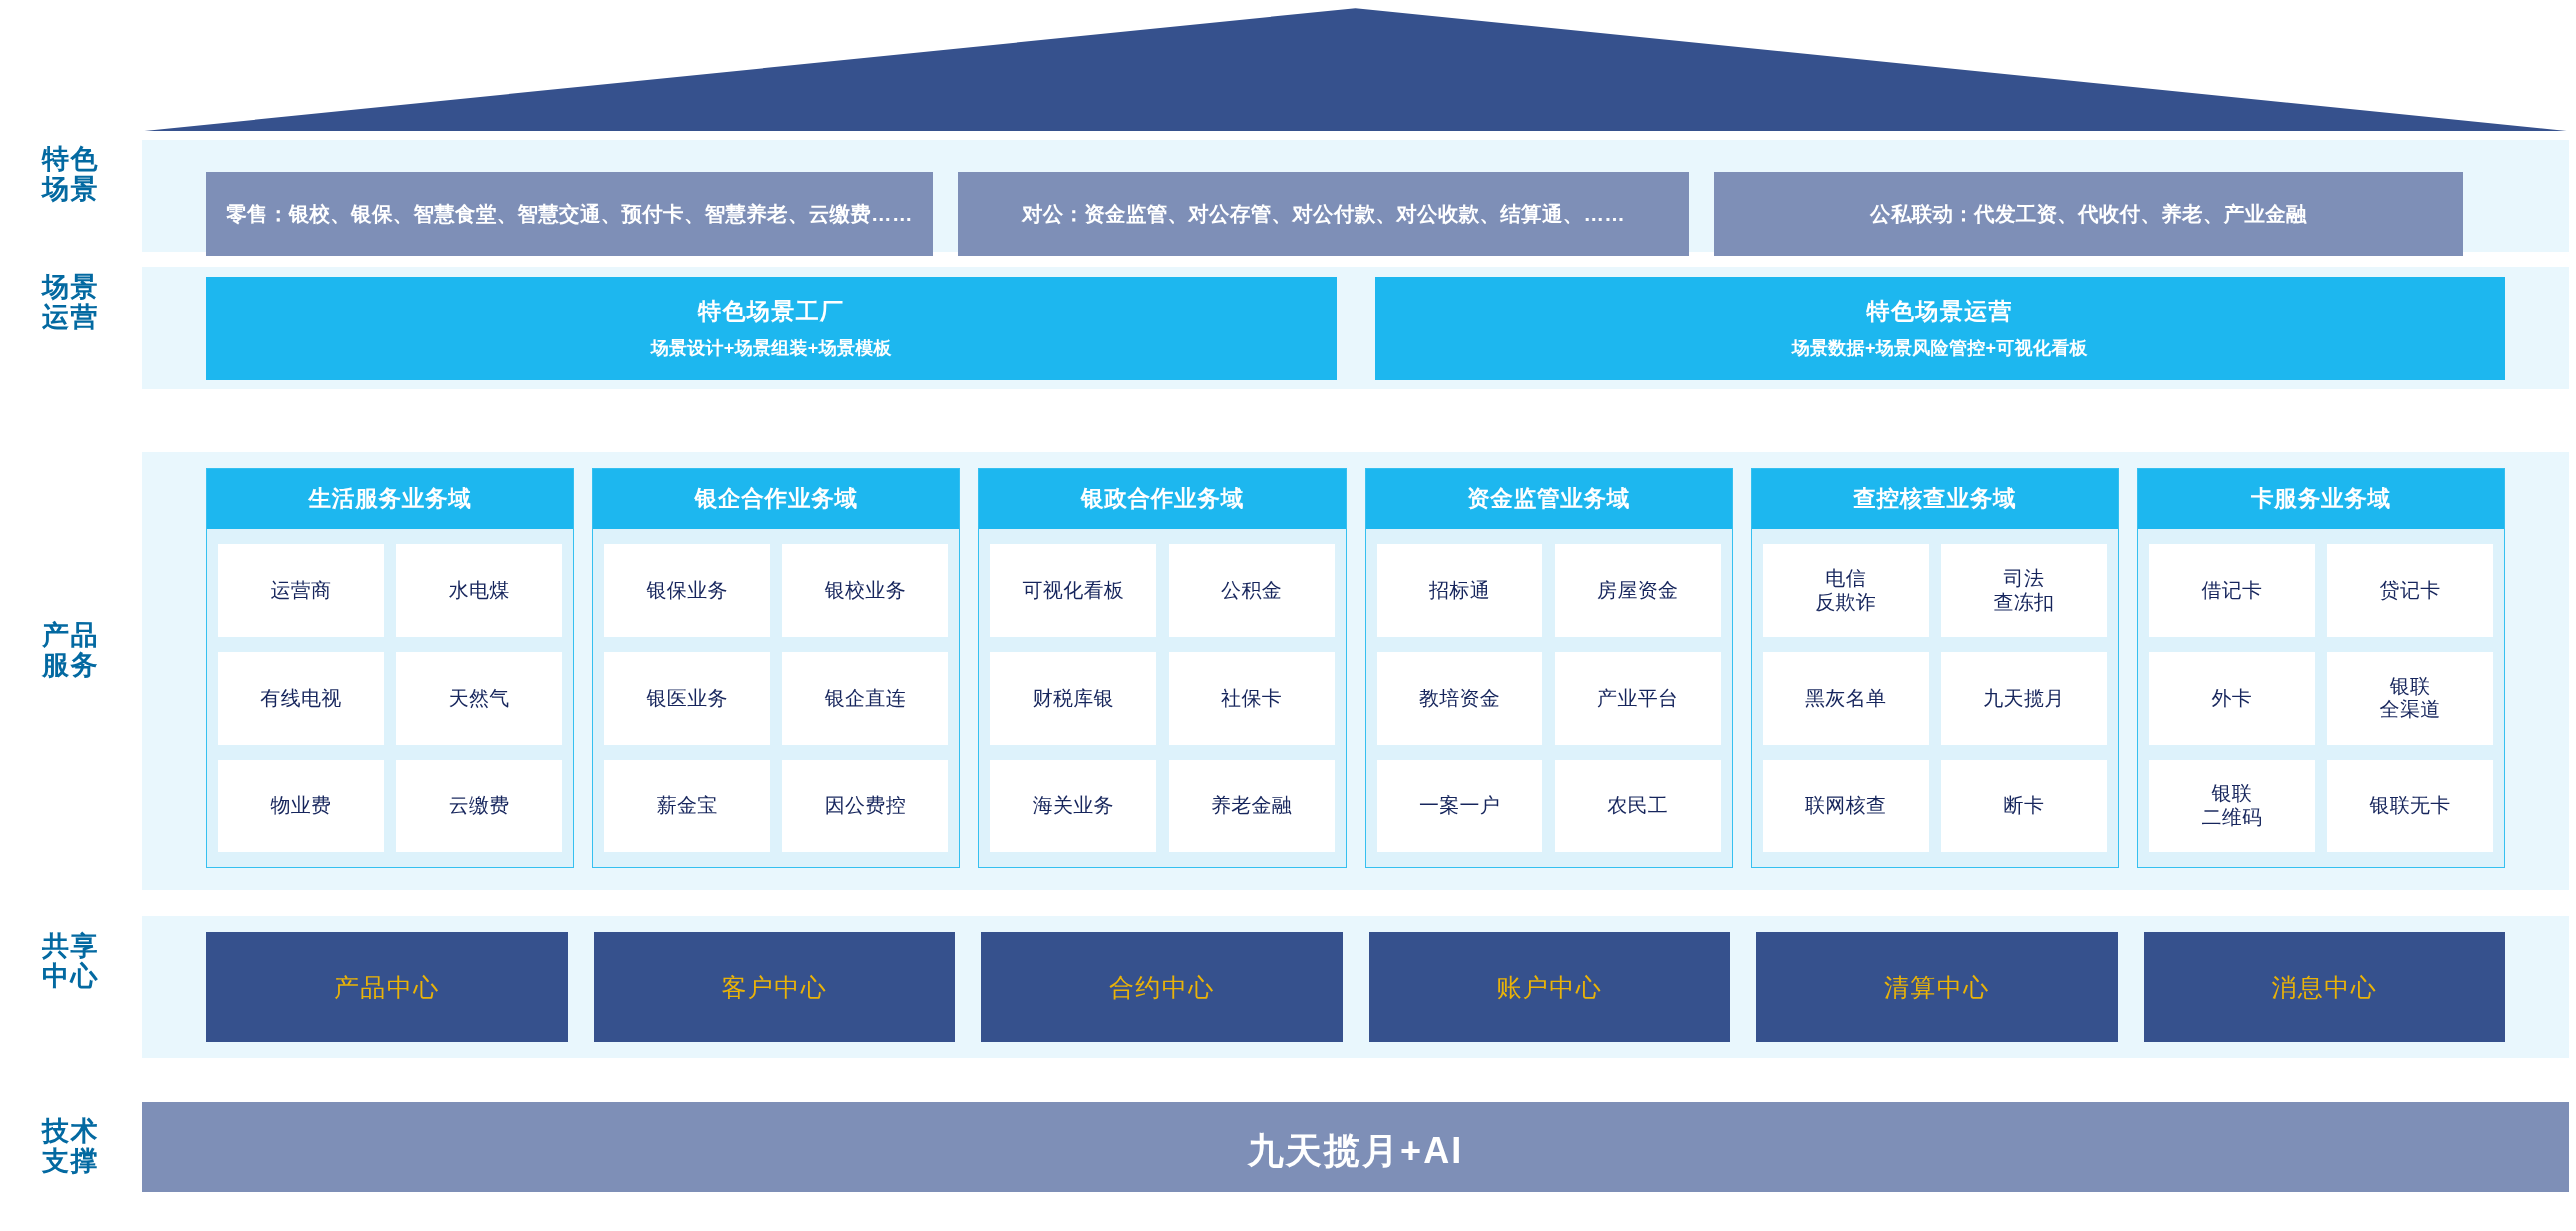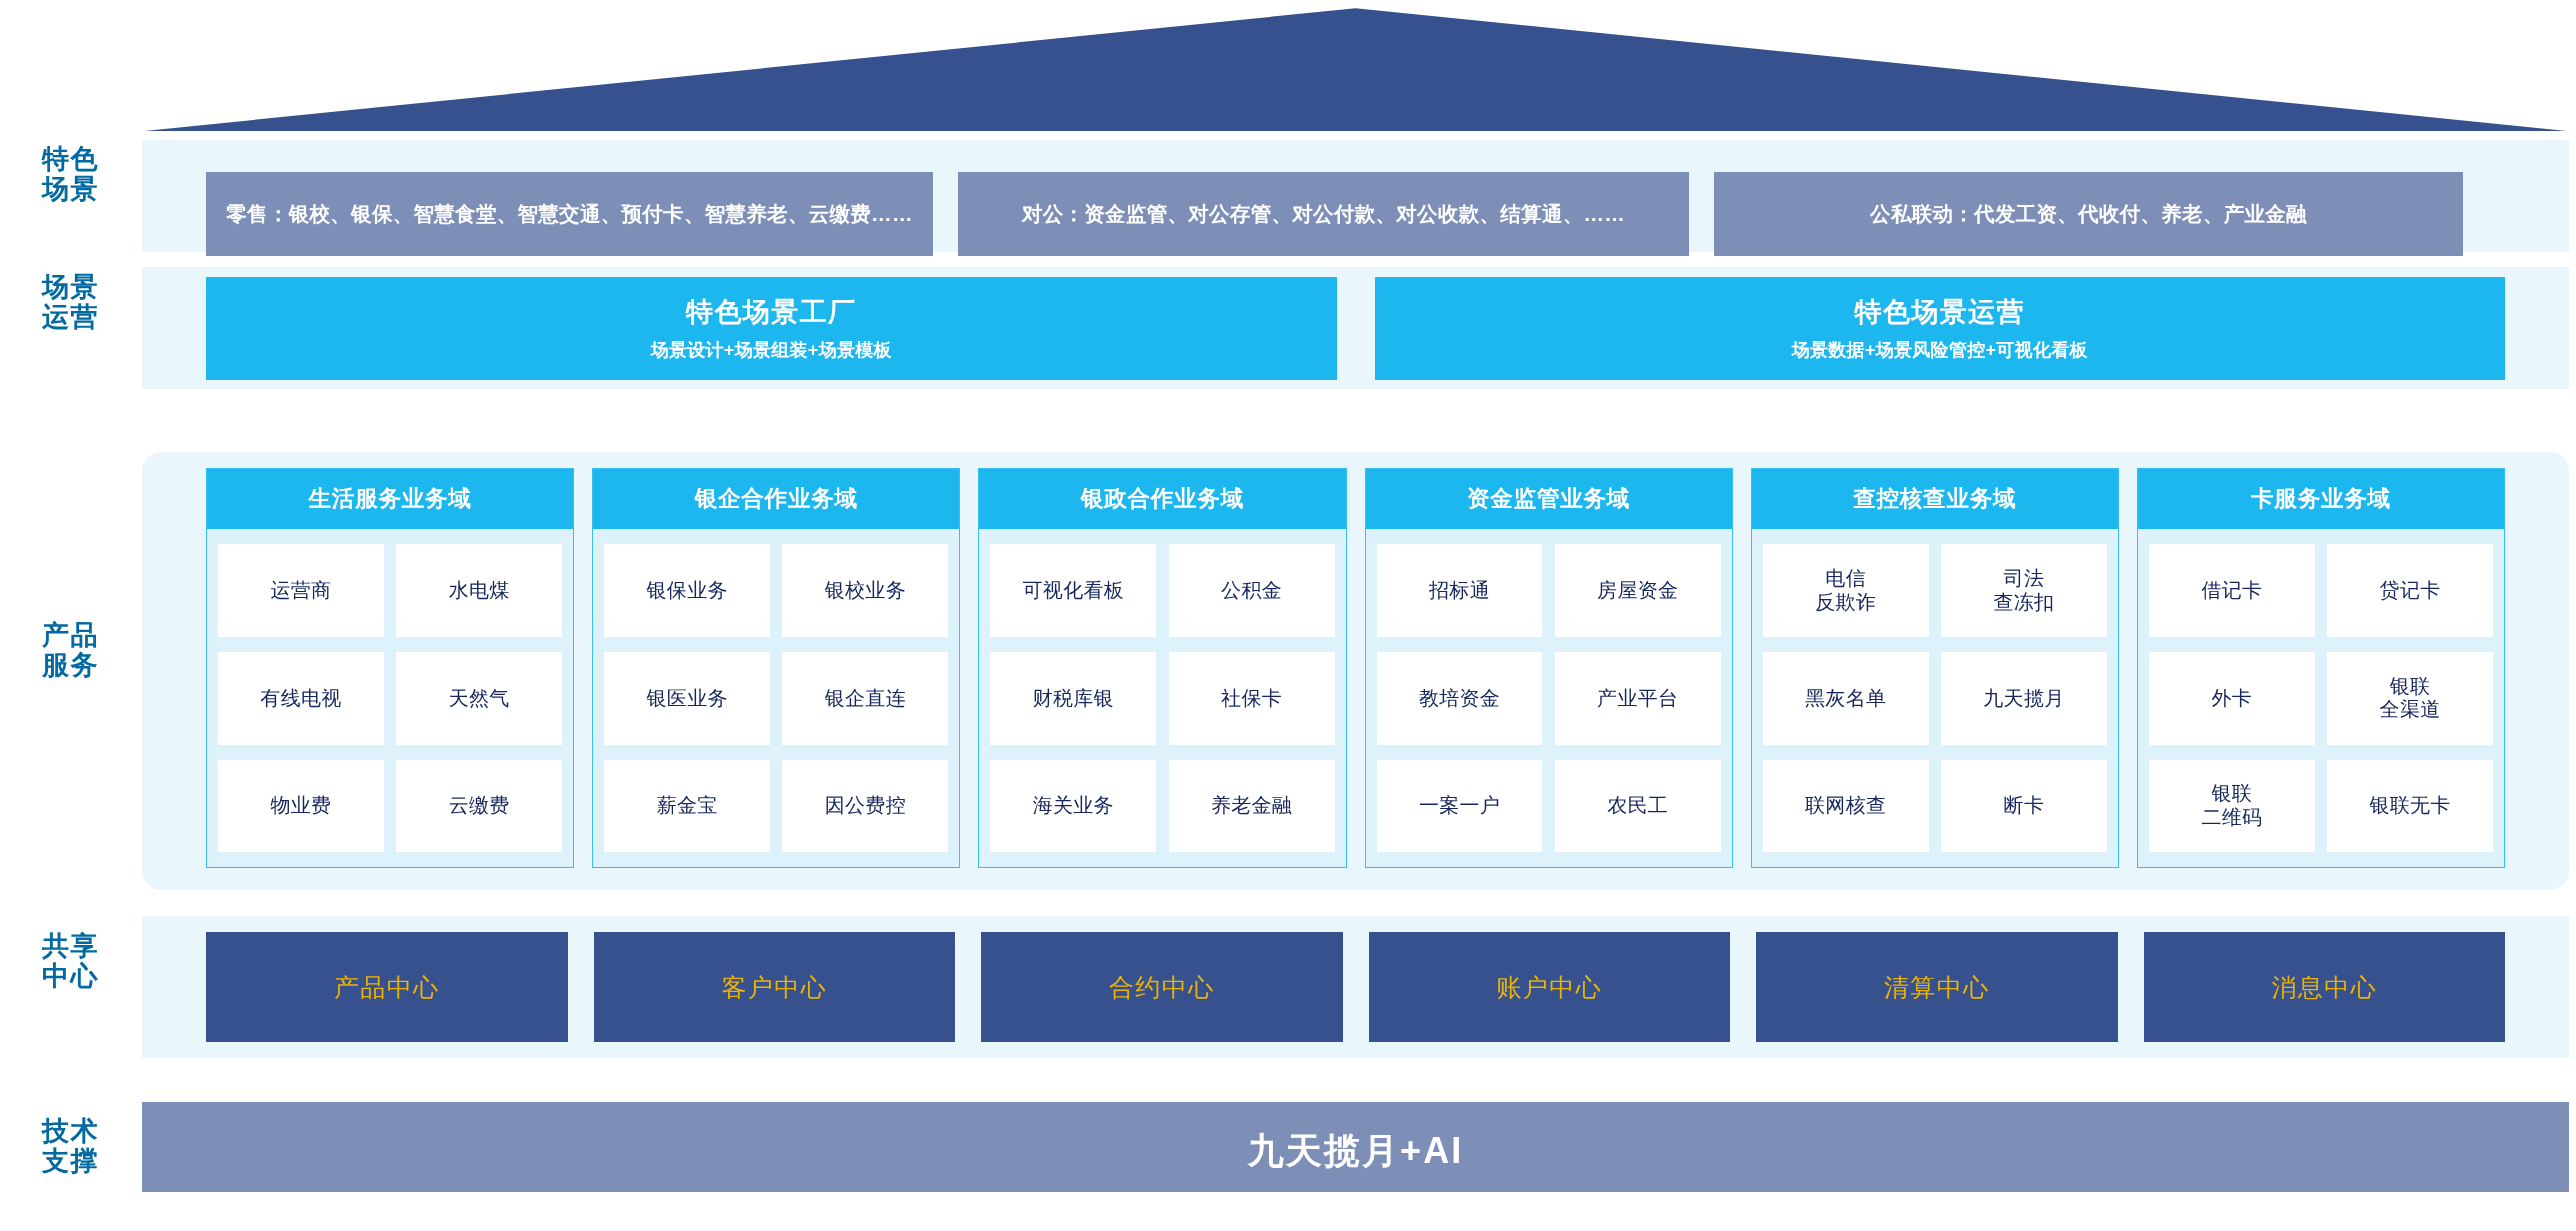--- a/index.html
+++ b/index.html
@@ -107,32 +107,32 @@
     background: #1db7ef;
     color: #ffffff;
     height: 103px;
     display: flex;
     flex-direction: column;
     align-items: center;
     justify-content: center;
     gap: 8.2px;
   }
   .ops-title {
-    font-size: 27px;
+    font-size: 23px;
     font-weight: bold;
     letter-spacing: 1.4px;
   }
   .ops-sub {
     font-size: 18px;
     font-weight: bold;
     letter-spacing: 0.3px;
   }
 
   
-  #band-products { top: 452px; height: 438px; border-radius: 19px; }
+  #band-products { top: 452px; height: 438px; }
   .prod-row {
     position: absolute; inset: 0;
     display: flex;
     align-items: flex-start;
     padding: 16.4px 64px 0 64px;
     box-sizing: border-box;
     gap: 18px;
   }
   .domain-card {
     flex: 1 1 0;

